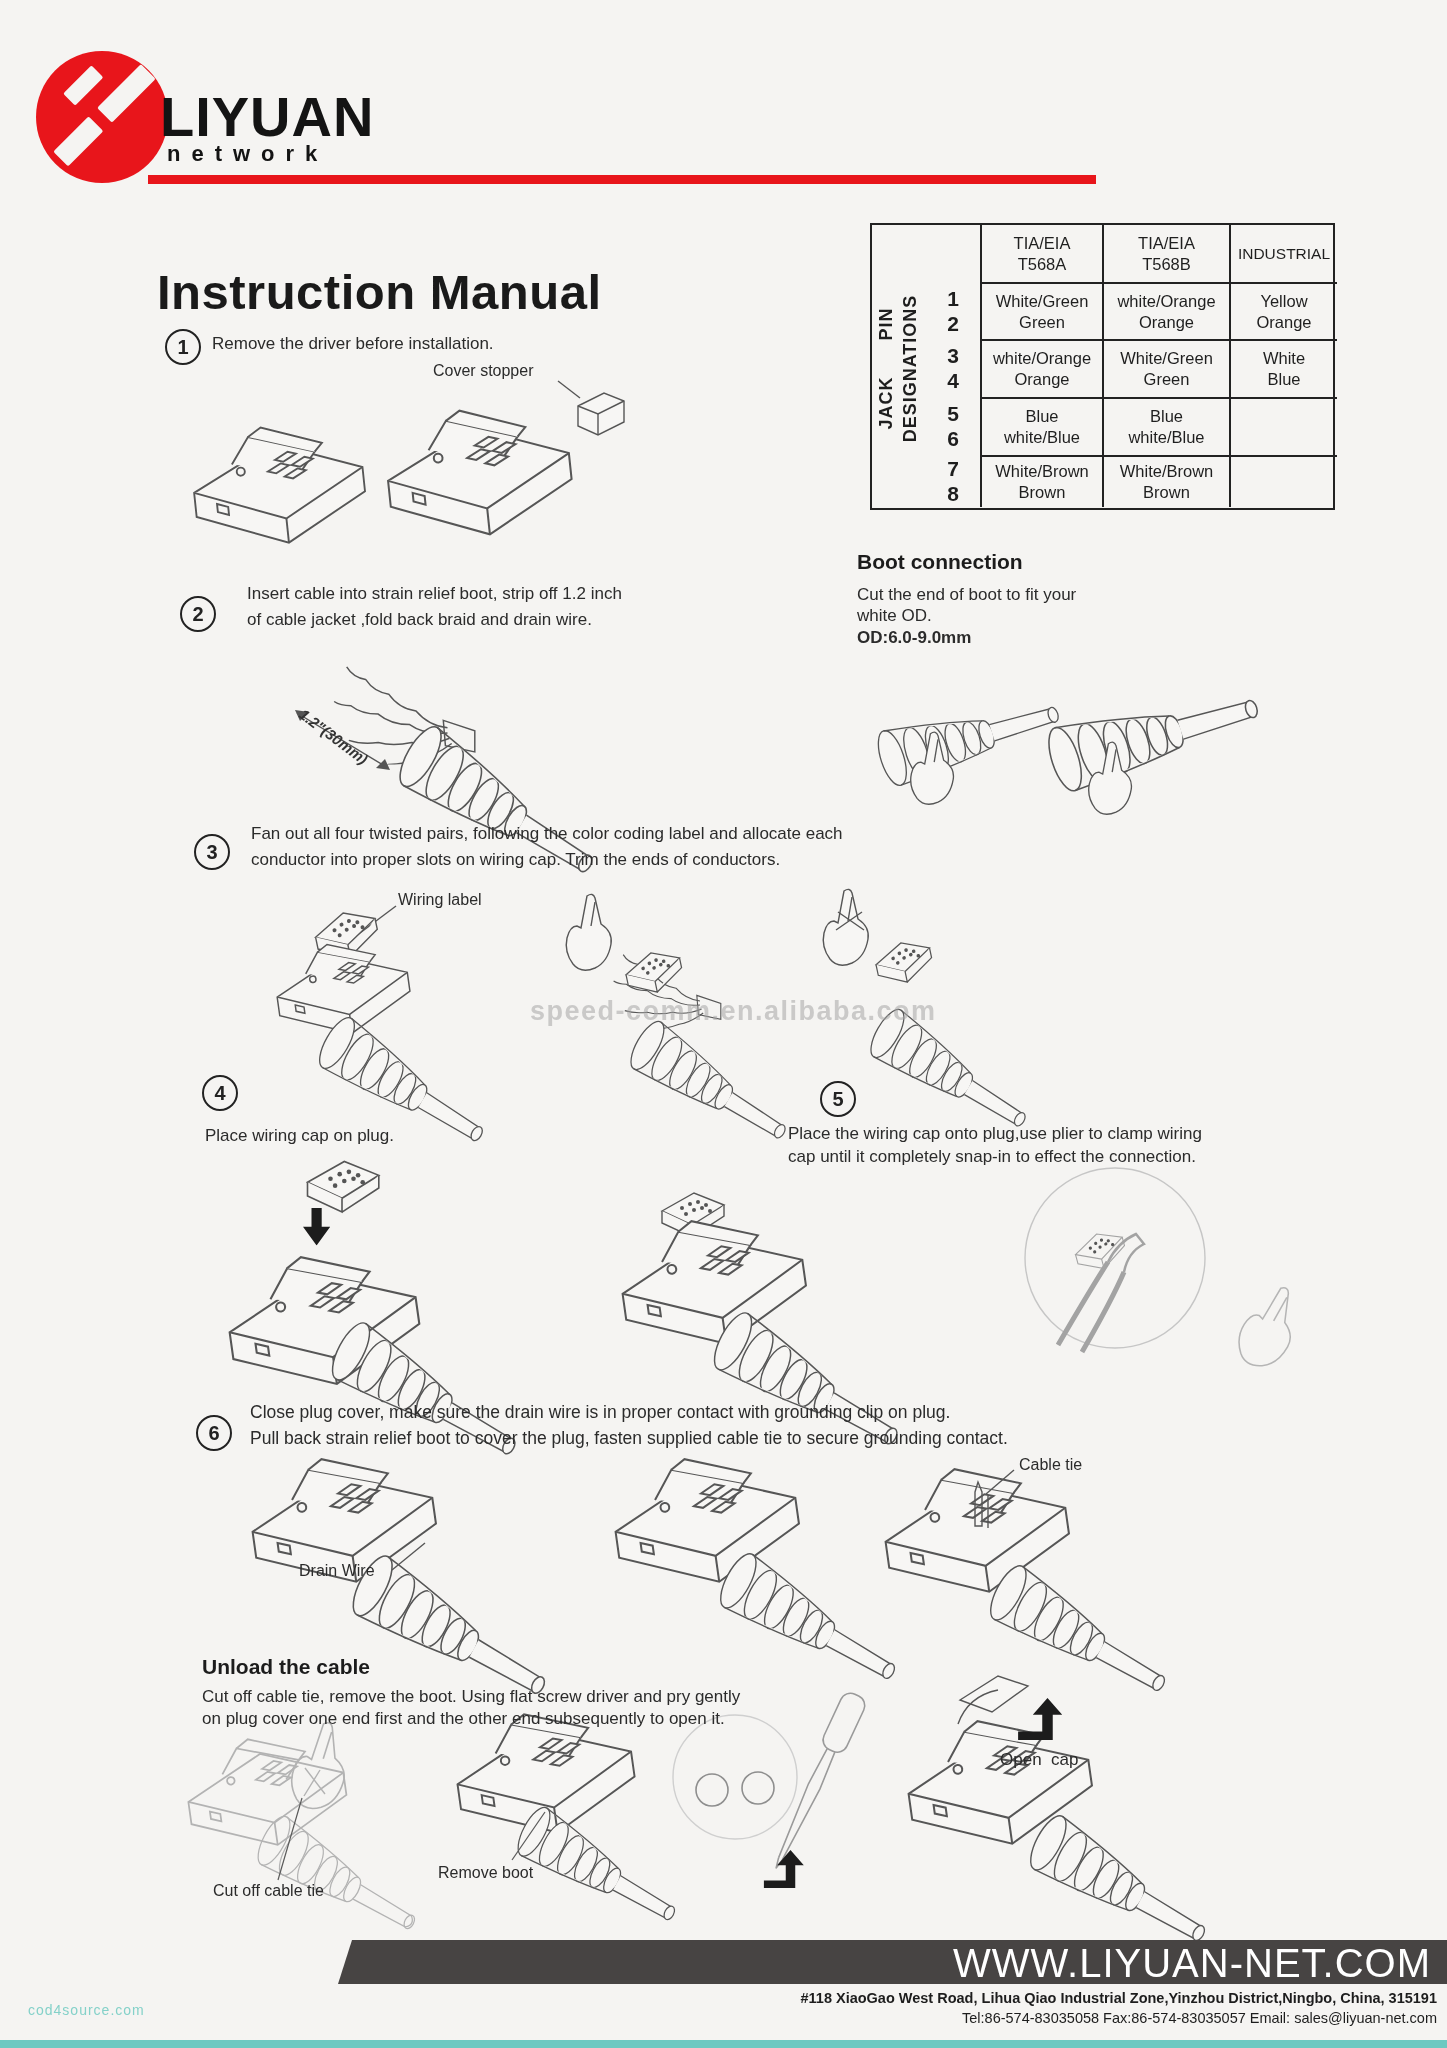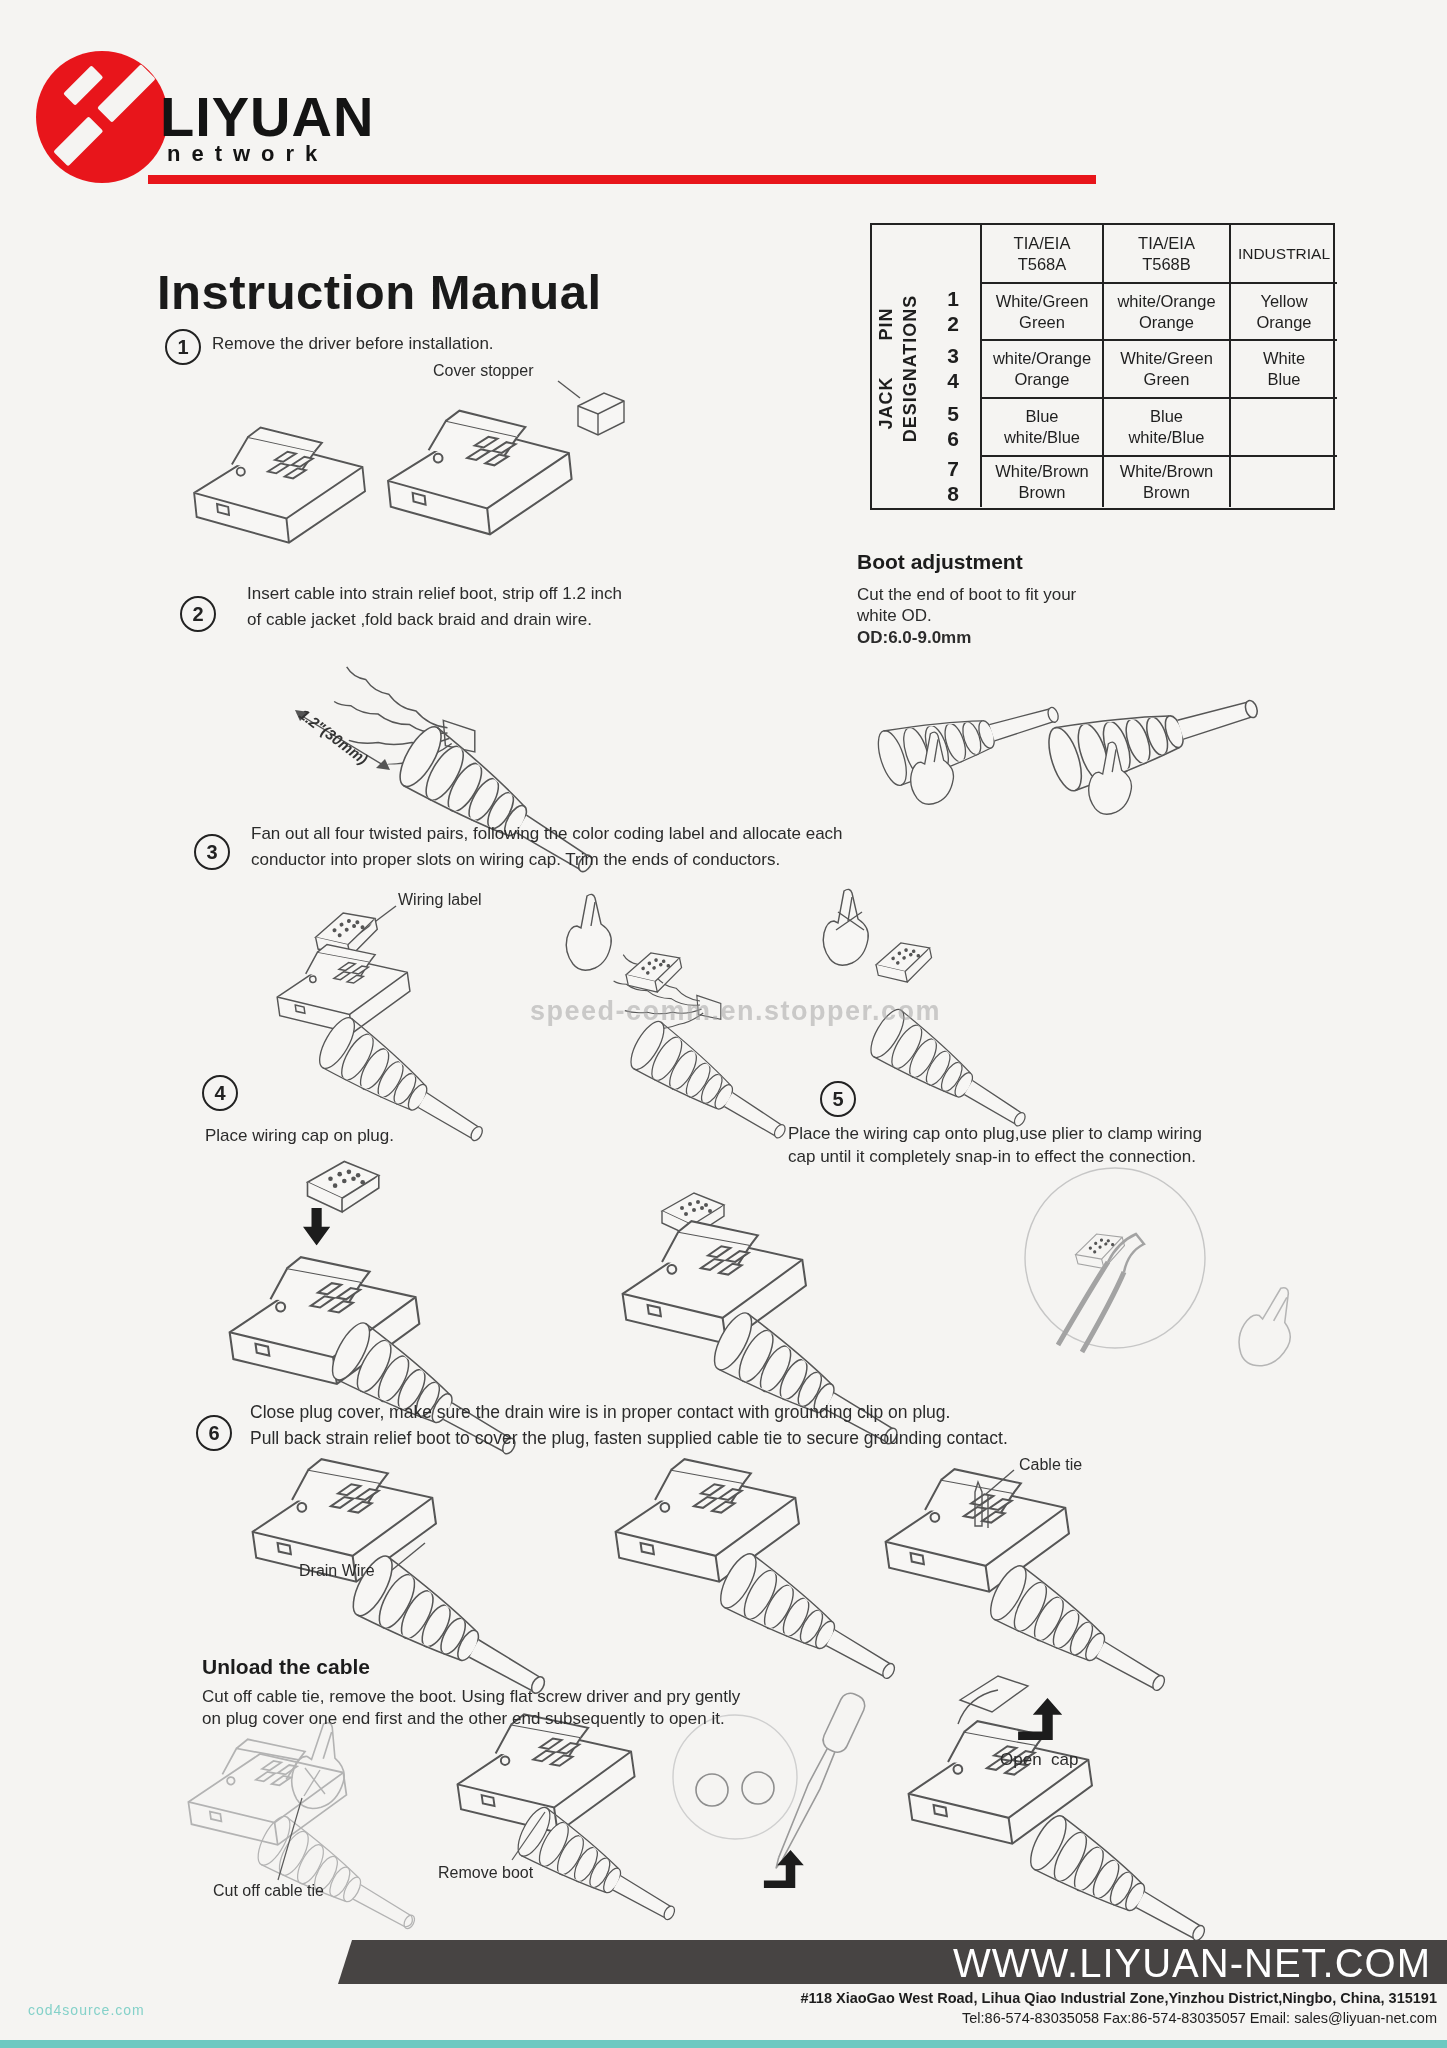--- a/index.html
+++ b/index.html
@@ -326,31 +326,31 @@
         <div></div>
       </div>
   </div>
 </div>
 
 <div class="circ" style="left:180px;top:596px">2</div>
 <div class="txt t17" style="left:247px;top:584px">Insert cable into strain relief boot, strip off 1.2 inch</div>
 <div class="txt t17" style="left:247px;top:610px">of cable jacket ,fold back braid and drain wire.</div>
 <div class="dim">1.2"(30mm)</div>
 
-<div class="txt h20" style="left:857px;top:550px">Boot adjustment</div>
+<div class="txt h20" style="left:857px;top:550px">Boot connection</div>
 <div class="txt t17" style="left:857px;top:585px">Cut the end of boot to fit your</div>
 <div class="txt t17" style="left:857px;top:606px">white OD.</div>
 <div class="txt t17 bold" style="left:857px;top:628px">OD:6.0-9.0mm</div>
 
 <div class="circ" style="left:194px;top:834px">3</div>
 <div class="txt t17" style="left:251px;top:824px">Fan out all four twisted pairs, following the color coding label and allocate each</div>
 <div class="txt t17" style="left:251px;top:850px">conductor into proper slots on wiring cap. Trim the ends of conductors.</div>
 <div class="lbl" style="left:398px;top:891px">Wiring label</div>
 
-<div class="wm">speed-comm.en.stopper.com</div>
+<div class="wm">speed-comm.en.alibaba.com</div>
 
 <div class="circ" style="left:202px;top:1075px">4</div>
 <div class="txt t17" style="left:205px;top:1126px">Place wiring cap on plug.</div>
 
 <div class="circ" style="left:820px;top:1081px">5</div>
 <div class="txt t17" style="left:788px;top:1124px">Place the wiring cap onto plug,use plier to clamp wiring</div>
 <div class="txt t17" style="left:788px;top:1147px">cap until it completely snap-in to effect the connection.</div>
 
 <div class="circ" style="left:196px;top:1415px">6</div>
 <div class="txt" style="left:250px;top:1402px;font-size:17.5px">Close plug cover, make sure the drain wire is in proper contact with grounding clip on plug.</div>

